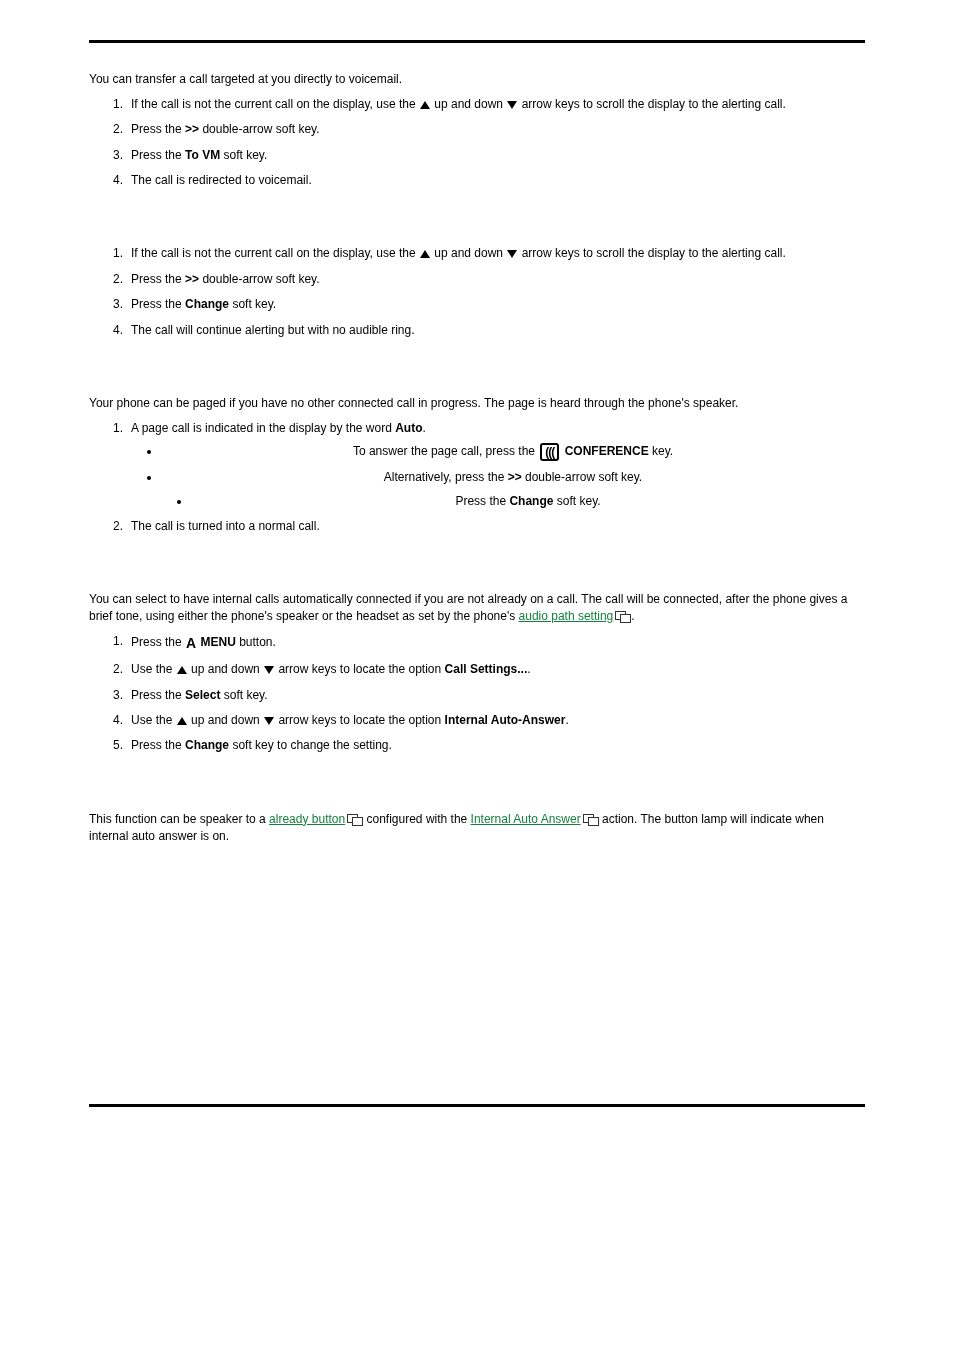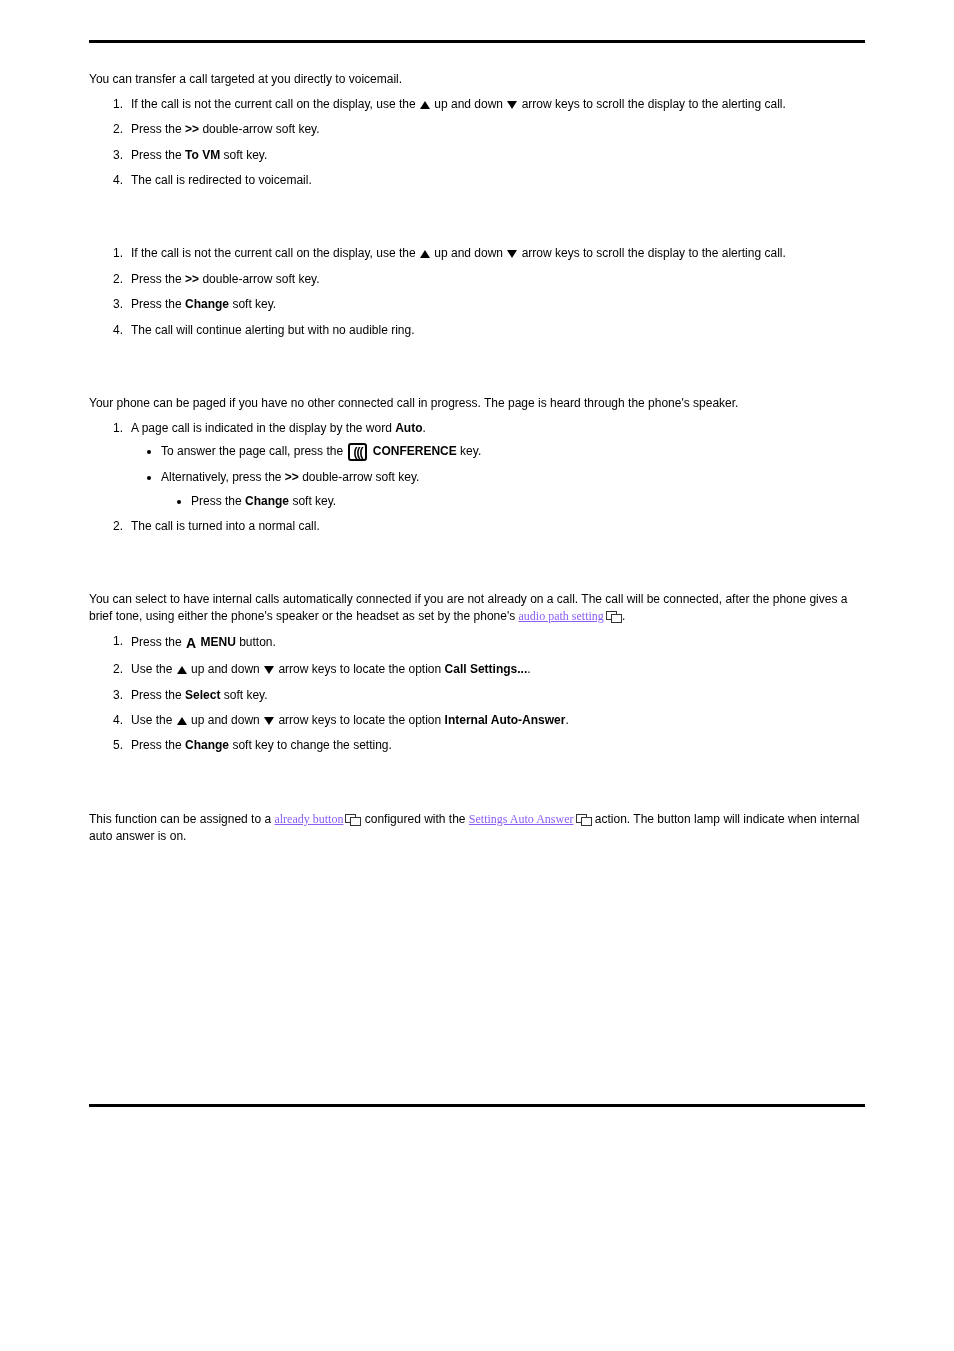--- a/index.html
+++ b/index.html
@@ -48,34 +48,34 @@
   ol > li::before {
     content: counter(item) ".";
     position: absolute;
     left: -18px;
     font-weight: normal;
   }
   ul {
     margin: 6px 0 0 0;
     padding-left: 30px;
     list-style: disc;
+    text-align: center;
   }
   ul li {
     margin-bottom: 8px;
     line-height: 1.45;
   }
   ul ul li {
     list-style: disc;
   }
   .b { font-weight: bold; }
   .link {
-    color: #8b5cf6;
+    color: #15803d;
     text-decoration: underline;
     cursor: pointer;
-    font-family: Liberation Serif, serif;
   }
   .tri-up, .tri-down {
     display: inline-block;
     width: 0; height: 0;
     vertical-align: middle;
     margin: 0 1px;
   }
   .tri-up {
     border-left: 5px solid transparent;
     border-right: 5px solid transparent;
@@ -209,17 +209,17 @@
       <li>
         <span>Use the </span><span class="tri-up"></span><span> up and down </span><span class="tri-down"></span><span> arrow keys to locate the option </span><span class="b">Internal Auto-Answer</span><span>.</span>
       </li>
       <li>
         <span>Press the </span><span class="b">Change</span><span> soft key to change the setting.</span>
       </li>
     </ol>
   </div>
 
   <p>
-    <span>This function can be assigned to a </span><span class="link">already button</span><span class="ref-icon"></span><span> configured with the </span><span class="link">Settings Auto Answer</span><span class="ref-icon"></span><span> action. The button lamp will indicate when internal auto answer is on.</span>
+    <span>This function can be speaker to a </span><span class="link">already button</span><span class="ref-icon"></span><span> configured with the </span><span class="link">Internal Auto Answer</span><span class="ref-icon"></span><span> action. The button lamp will indicate when internal auto answer is on.</span>
   </p>
 
   <div class="hr-footer"></div>
 </div>
 
 </body></html>

